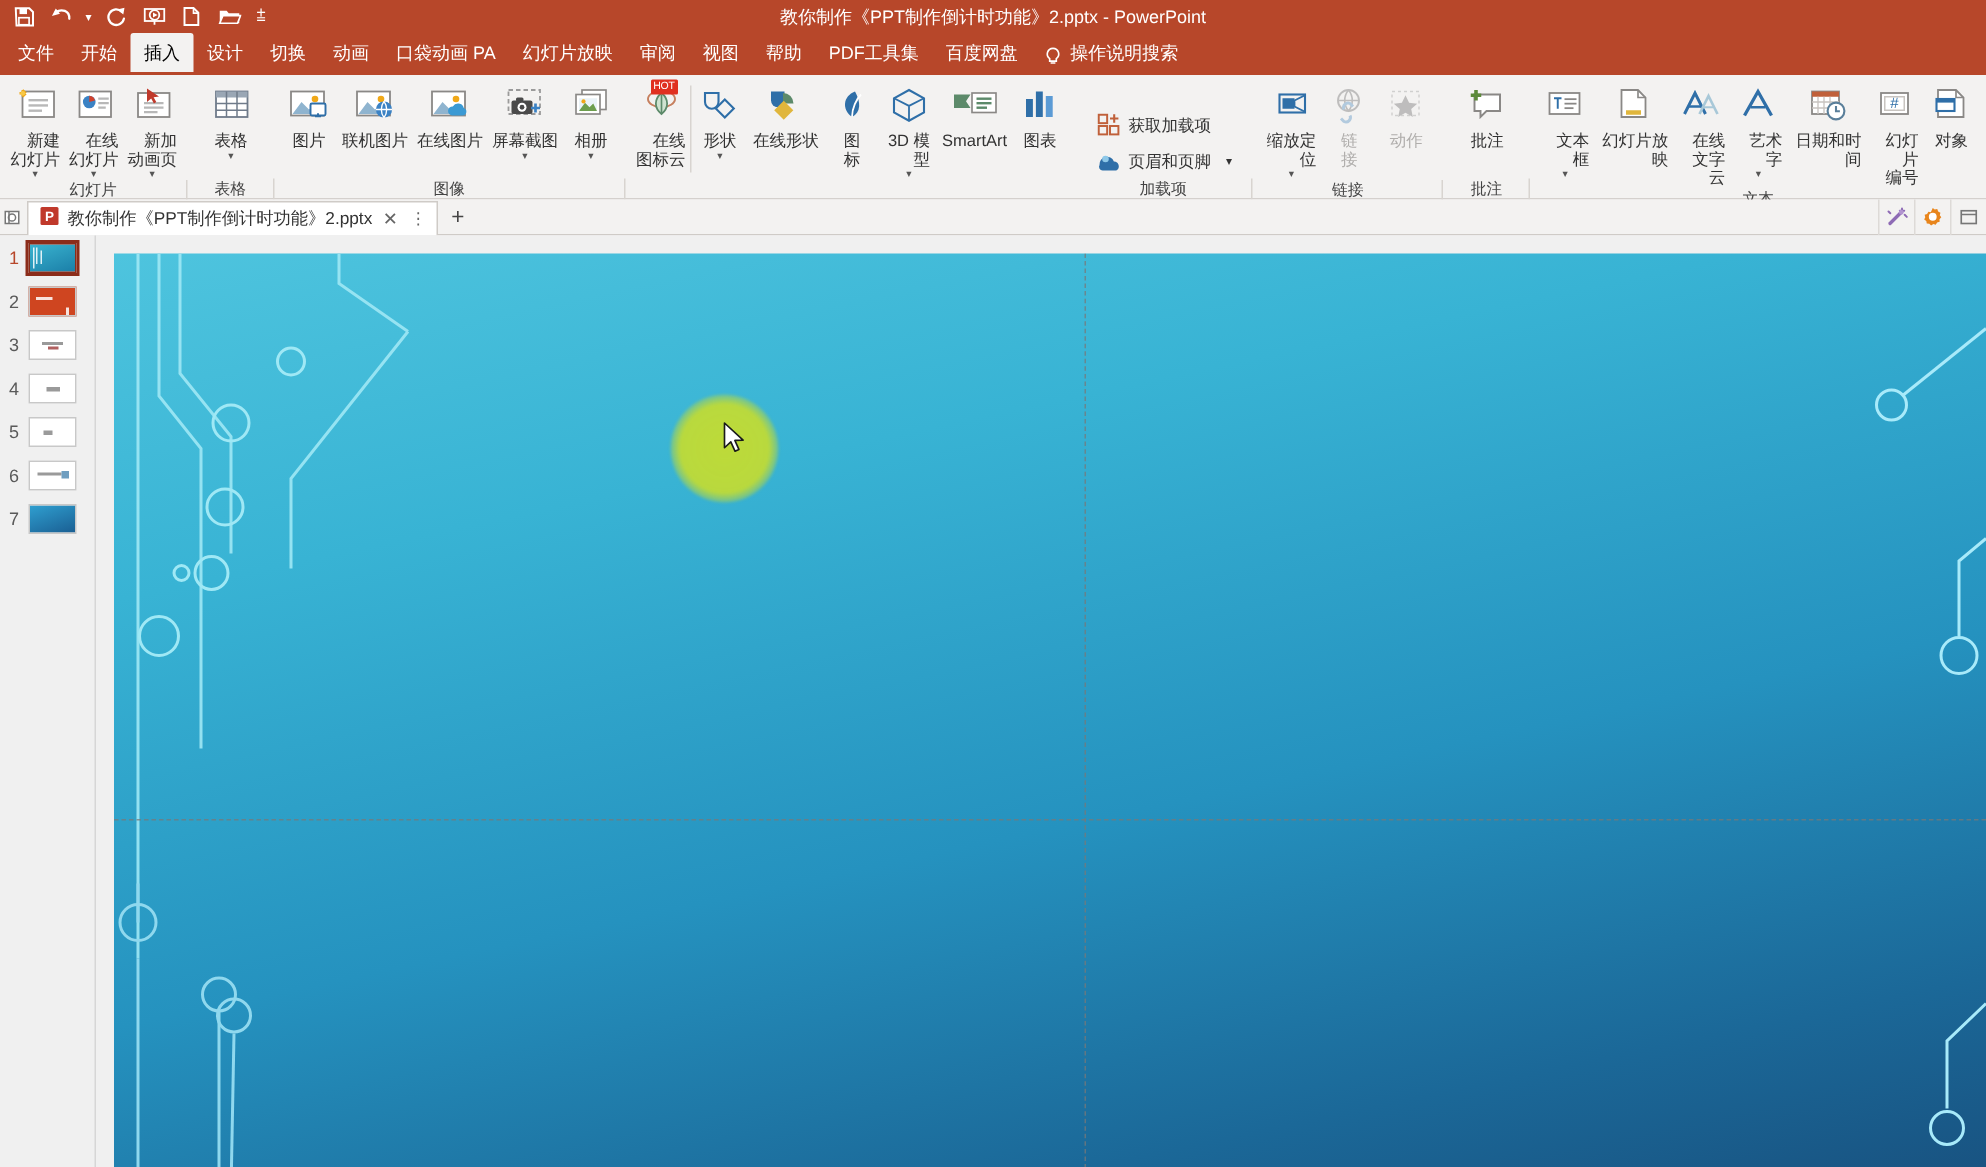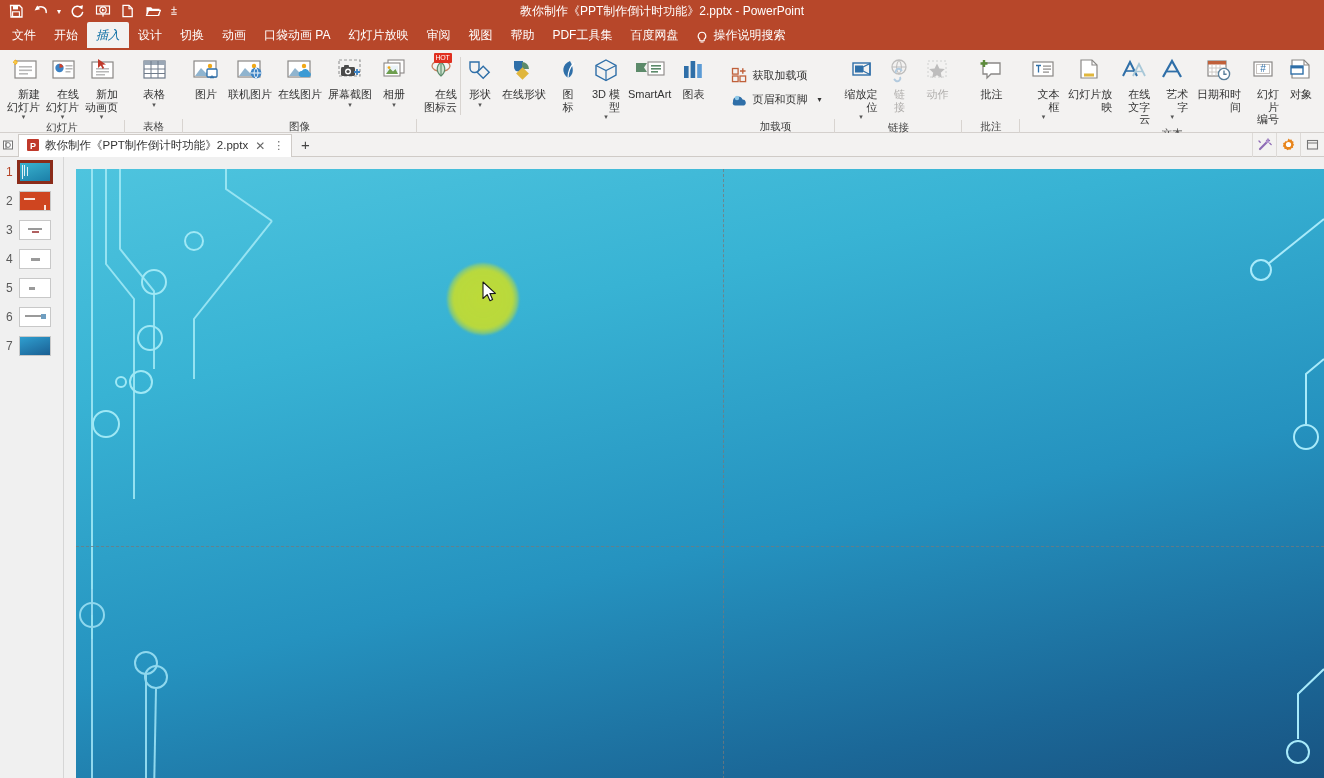--- a/index.html
+++ b/index.html
@@ -33,21 +33,21 @@
   .menubar {
     position: absolute; top: 22px; left: 0; width: 1324px; height: 28px;
     background: #b7472a;
   }
   .menu-items { display: flex; align-items: flex-start; height: 28px; padding-left: 3px; }
   .menu-item {
     height: 26px; line-height: 26px; padding: 0 9px; font-size: 12px;
     color: #ffffff; white-space: nowrap; cursor: default;
   }
   .menu-item.active {
-    background: #f3f2f1; color: #0369a1; border-radius: 2px 2px 0 0; font-style: italic;
+    background: #f3f2f1; color: #000000; border-radius: 2px 2px 0 0;
   }
   .menu-item.tellme { display: flex; align-items: center; gap: 5px; }
   .bulb { width: 12px; height: 14px; display: inline-block; }
 
   
   .ribbon {
     position: absolute; top: 50px; left: 0; width: 1324px; height: 83px;
     background: #f3f2f1; border-bottom: 1px solid #d4d0cd;
     display: flex; align-items: stretch;
   }
@@ -440,21 +440,21 @@
                 <rect x="11.6" y="4" width="4.6" height="17" fill="#2f6fa8"></rect>
                 <rect x="18.2" y="7" width="4.6" height="14" fill="#5b9bd5"></rect>
               </svg>
           </span>
           <span class="lbl">图表</span>
         </div>
       </div>
     </div>
 
     <div class="rgroup">
-      <div class="rgroup-items stack-v" style="padding-left:10px;padding-right:10px;">
+      <div class="rgroup-items stack-v" style="padding-left:10px;padding-right:10px;justify-content:flex-end;">
         <div class="ritem-h">
           <span class="ico">
             <svg width="16" height="16" viewBox="0 0 16 16">
                 <rect x="1.5" y="1.5" width="5.6" height="5.6" fill="none" stroke="#c0603a" stroke-width="1.3"></rect>
                 <rect x="1.5" y="9" width="5.6" height="5.6" fill="none" stroke="#c0603a" stroke-width="1.3"></rect>
                 <rect x="9" y="9" width="5.6" height="5.6" fill="none" stroke="#c0603a" stroke-width="1.3"></rect>
                 <path d="M11.8 1.2 v5.6 M9 4 h5.6" stroke="#c0603a" stroke-width="1.4"></path>
               </svg>
           </span>
           <span>获取加载项</span>

